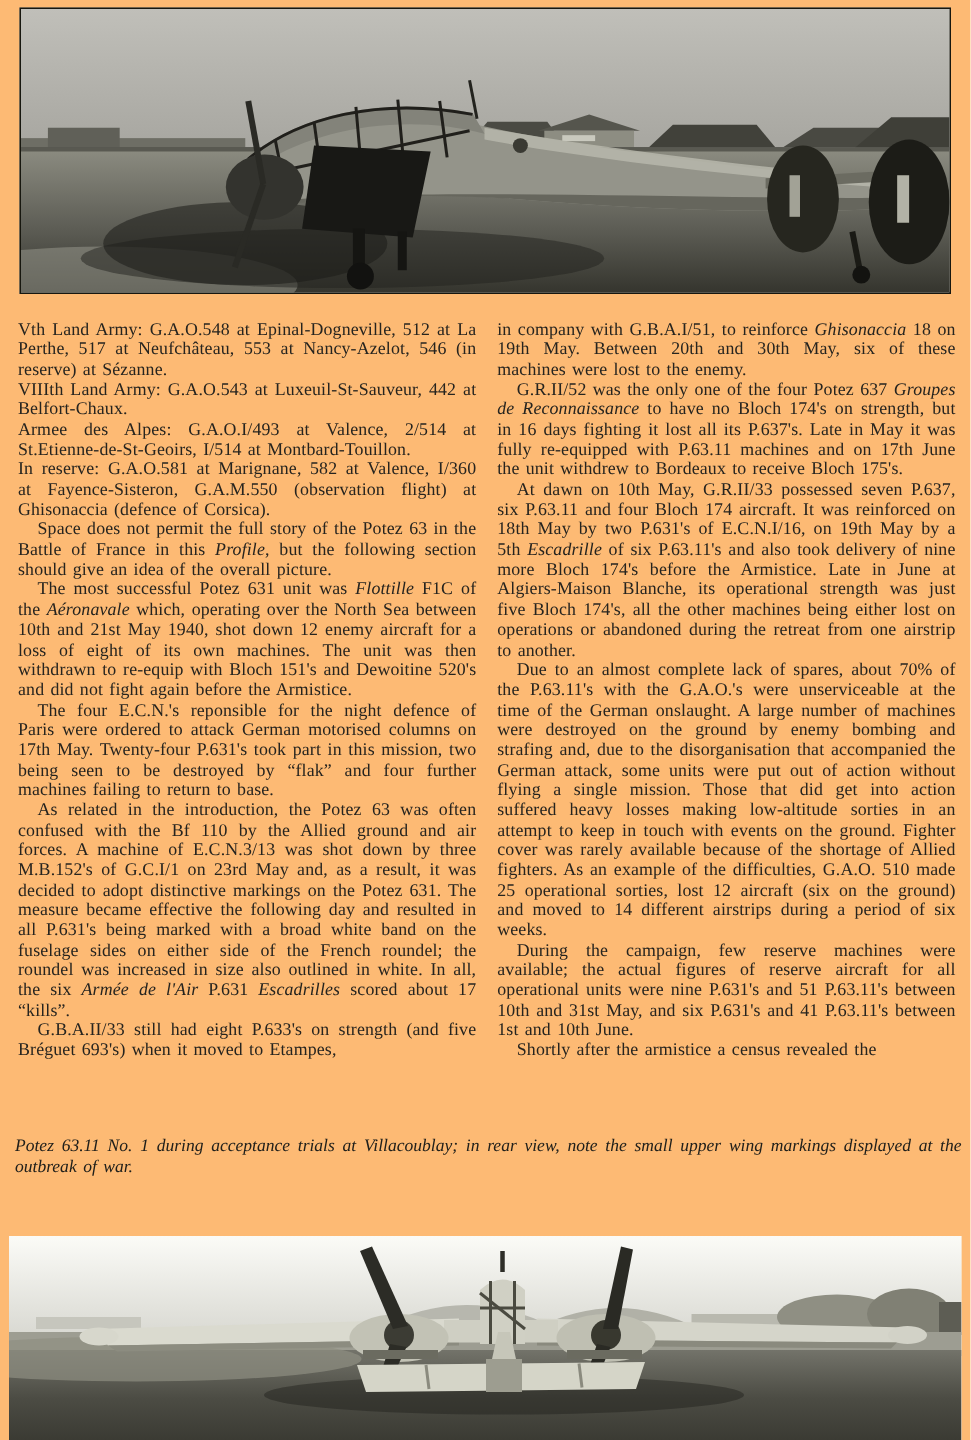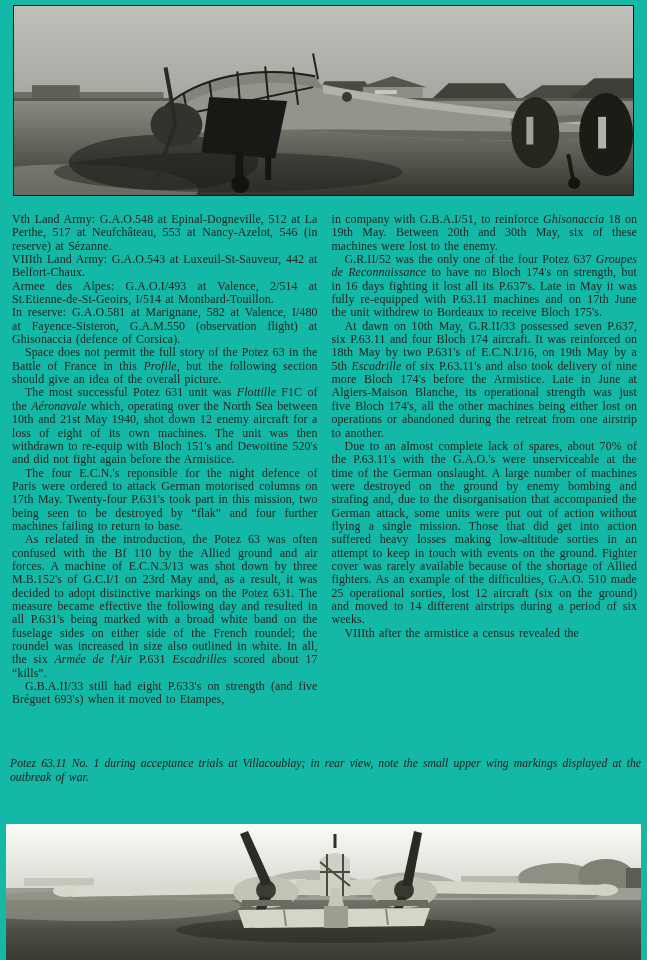--- a/index.html
+++ b/index.html
@@ -1,17 +1,17 @@
 <!DOCTYPE html>
 <html><head>
 <meta charset="utf-8">
 <style>
   html,body{margin:0;padding:0;background:#ffffff;}
   .page{
-    position:relative;width:647px;height:960px;background:#14b8a6;
+    position:relative;width:647px;height:960px;background:#fdba74;
     overflow:hidden;font-family:"Liberation Serif",serif;color:#26241f;
     -webkit-font-smoothing:antialiased;
   }
   figure{margin:0;padding:0;}
   .photo-top{
     position:absolute;left:13px;top:5px;width:621px;height:191px;
     border:1px solid #17170f;box-sizing:border-box;background:#aeada7;
   }
   .photo-bottom{
     position:absolute;left:6px;top:824px;width:635px;height:140px;background:#f6f6f2;
@@ -100,33 +100,34 @@
         <circle cx="562" cy="179" r="6" fill="#131310"></circle>
       </g>
     </svg>
   </figure>
 
   <div class="text-columns">
     <div class="col">
         <p class="para">Vth Land Army: G.A.O.548 at Epinal-Dogneville, 512 at La Perthe, 517 at Neufchâteau, 553 at Nancy-Azelot, 546 (in reserve) at Sézanne.</p>
         <p class="para">VIIIth Land Army: G.A.O.543 at Luxeuil-St-Sauveur, 442 at Belfort-Chaux.</p>
         <p class="para">Armee des Alpes: G.A.O.I/493 at Valence, 2/514 at St.Etienne-de-St-Geoirs, I/514 at Montbard-Touillon.</p>
-        <p class="para">In reserve: G.A.O.581 at Marignane, 582 at Valence, I/480 at Fayence-Sisteron, G.A.M.550 (observation flight) at Ghisonaccia (defence of Corsica).</p>
+        <p class="para">In reserve: G.A.O.581 at Marignane, 582 at Valence, I/360 at Fayence-Sisteron, G.A.M.550 (observation flight) at Ghisonaccia (defence of Corsica).</p>
         <p class="para indent">Space does not permit the full story of the Potez 63 in the Battle of France in this <i>Profile</i>, but the following section should give an idea of the overall picture.</p>
         <p class="para indent">The most successful Potez 631 unit was <i>Flottille</i> F1C of the <i>Aéronavale</i> which, operating over the North Sea between 10th and 21st May 1940, shot down 12 enemy aircraft for a loss of eight of its own machines. The unit was then withdrawn to re-equip with Bloch 151's and Dewoitine 520's and did not fight again before the Armistice.</p>
         <p class="para indent">The four E.C.N.'s reponsible for the night defence of Paris were ordered to attack German motorised columns on 17th May. Twenty-four P.631's took part in this mission, two being seen to be destroyed by “flak” and four further machines failing to return to base.</p>
         <p class="para indent">As related in the introduction, the Potez 63 was often confused with the Bf 110 by the Allied ground and air forces. A machine of E.C.N.3/13 was shot down by three M.B.152's of G.C.I/1 on 23rd May and, as a result, it was decided to adopt distinctive markings on the Potez 631. The measure became effective the following day and resulted in all P.631's being marked with a broad white band on the fuselage sides on either side of the French roundel; the roundel was increased in size also outlined in white. In all, the six <i>Armée de l'Air</i> P.631 <i>Escadrilles</i> scored about 17 “kills”.</p>
         <p class="para indent">G.B.A.II/33 still had eight P.633's on strength (and five Bréguet 693's) when it moved to Etampes,</p>
       </div>
     <div class="col">
         <p class="para">in company with G.B.A.I/51, to reinforce <i>Ghisonaccia</i> 18 on 19th May. Between 20th and 30th May, six of these machines were lost to the enemy.</p>
         <p class="para indent">G.R.II/52 was the only one of the four Potez 637 <i>Groupes de Reconnaissance</i> to have no Bloch 174's on strength, but in 16 days fighting it lost all its P.637's. Late in May it was fully re-equipped with P.63.11 machines and on 17th June the unit withdrew to Bordeaux to receive Bloch 175's.</p>
         <p class="para indent">At dawn on 10th May, G.R.II/33 possessed seven P.637, six P.63.11 and four Bloch 174 aircraft. It was reinforced on 18th May by two P.631's of E.C.N.I/16, on 19th May by a 5th <i>Escadrille</i> of six P.63.11's and also took delivery of nine more Bloch 174's before the Armistice. Late in June at Algiers-Maison Blanche, its operational strength was just five Bloch 174's, all the other machines being either lost on operations or abandoned during the retreat from one airstrip to another.</p>
         <p class="para indent">Due to an almost complete lack of spares, about 70% of the P.63.11's with the G.A.O.'s were unserviceable at the time of the German onslaught. A large number of machines were destroyed on the ground by enemy bombing and strafing and, due to the disorganisation that accompanied the German attack, some units were put out of action without flying a single mission. Those that did get into action suffered heavy losses making low-altitude sorties in an attempt to keep in touch with events on the ground. Fighter cover was rarely available because of the shortage of Allied fighters. As an example of the difficulties, G.A.O. 510 made 25 operational sorties, lost 12 aircraft (six on the ground) and moved to 14 different airstrips during a period of six weeks.</p>
-        <p class="para indent">VIIIth after the armistice a census revealed the</p>
+        <p class="para indent">During the campaign, few reserve machines were available; the actual figures of reserve aircraft for all operational units were nine P.631's and 51 P.63.11's between 10th and 31st May, and six P.631's and 41 P.63.11's between 1st and 10th June.</p>
+        <p class="para indent">Shortly after the armistice a census revealed the</p>
       </div>
   </div>
 
   <p class="caption">Potez 63.11 No. 1 during acceptance trials at Villacoublay; in rear view, note the small upper wing markings displayed at the outbreak of war.</p>
 
   <figure class="photo-bottom">
     <svg viewBox="0 0 635 140" preserveAspectRatio="none">
       <defs>
         <linearGradient id="bsky" x1="0" y1="0" x2="0" y2="1">
           <stop offset="0" stop-color="#fbfbf7"></stop>

